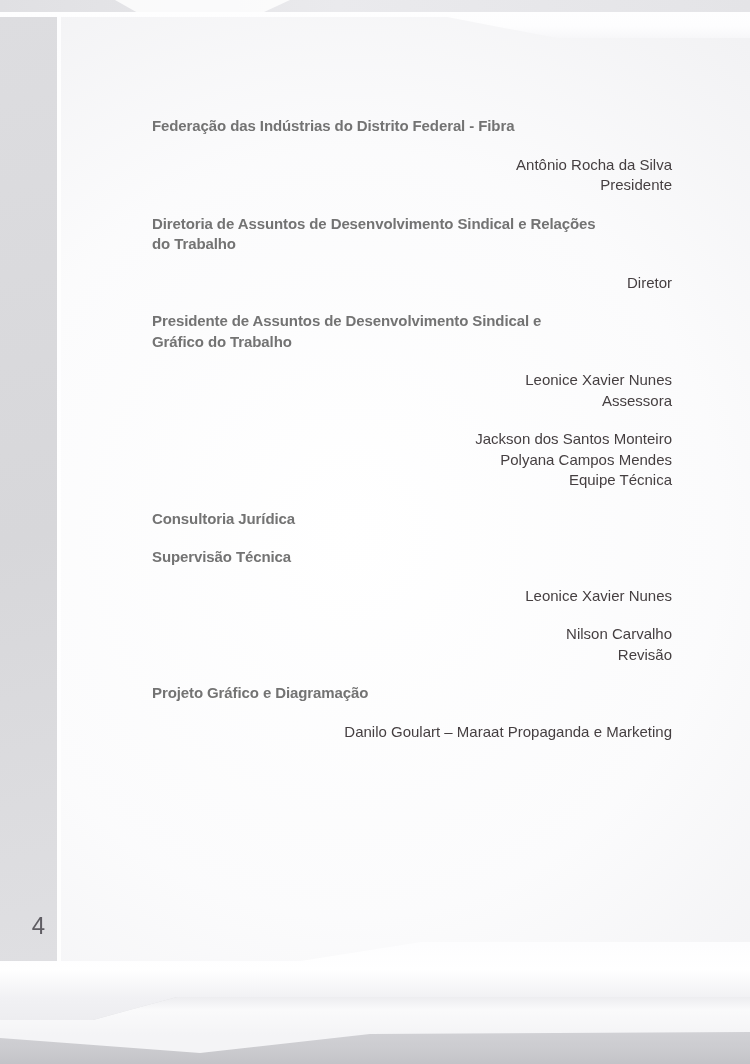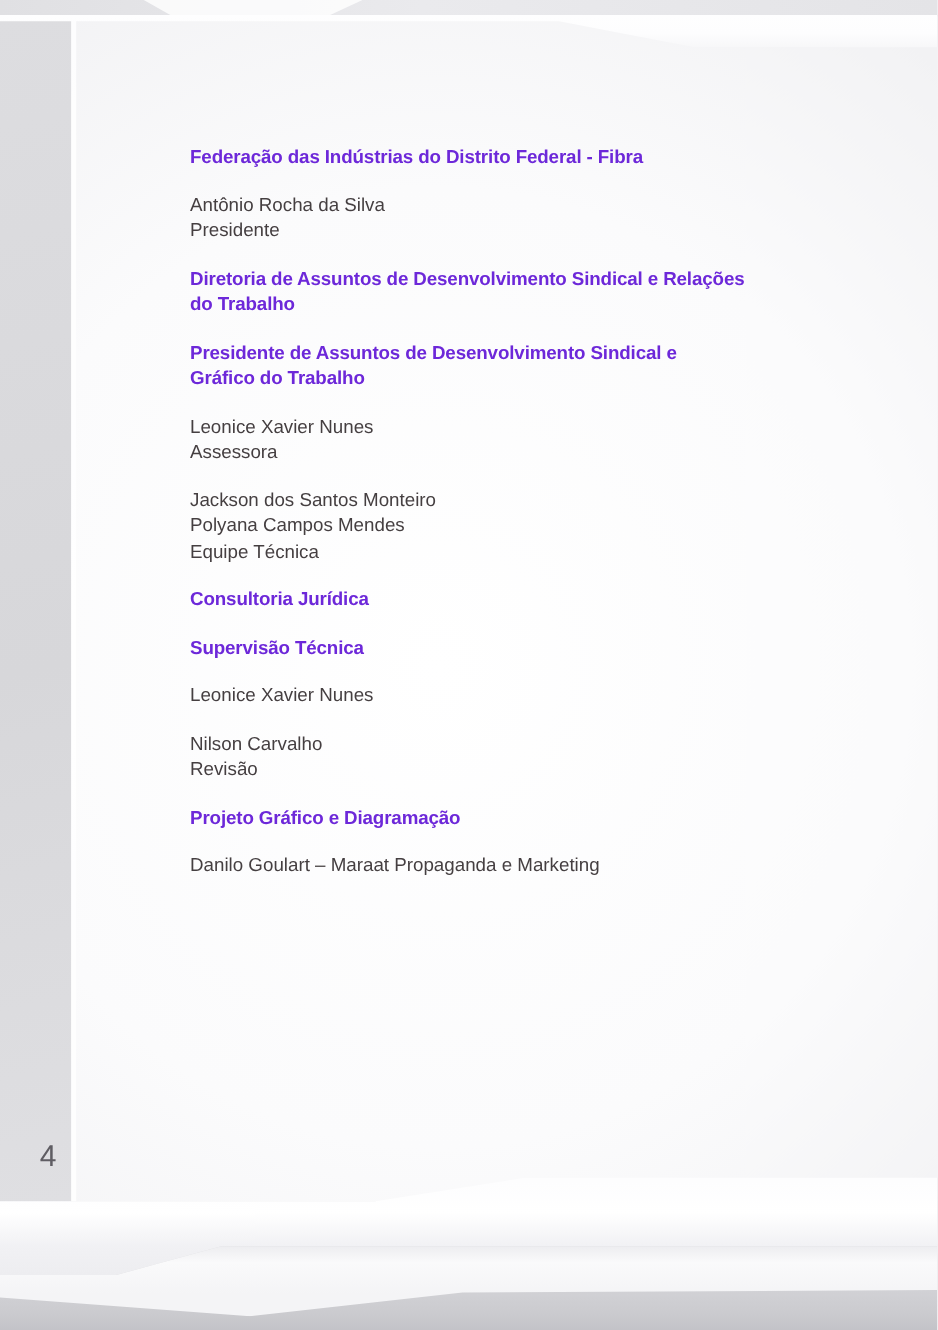--- a/index.html
+++ b/index.html
@@ -68,22 +68,22 @@
     text-align:center; font-size:24px; color:#5f5d63; z-index:3;
   }
 
   
   .credits {
     position:absolute; left:152px; top:116px; width:520px; z-index:3;
   }
   .block { margin-bottom:18px; }
   .block:last-child { margin-bottom:0; }
   .line { line-height:20.5px; font-size:15px; white-space:nowrap; }
-  .block.text .line { color:#453f41; font-weight:400; }
-  .block.heading .line { color:#6d28d9; font-weight:700; letter-spacing:-0.1px; }
+  .block.text .line { color:#453f41; font-weight:400;text-align:right; }
+  .block.heading .line { color:#737373; font-weight:700; letter-spacing:-0.1px; }
 </style>
 </head>
 <body>
 
 <div class="left-strip"></div>
 <div class="content-panel"></div>
 
 <div class="top-deco">
   <div class="top-strip"></div>
   <div class="top-strip-highlight"></div>
@@ -104,20 +104,21 @@
     </div>
     <div class="block text">
       <div class="line">Antônio Rocha da Silva</div>
       <div class="line">Presidente</div>
     </div>
     <div class="block heading">
       <div class="line">Diretoria de Assuntos de Desenvolvimento Sindical e Relações</div>
       <div class="line">do Trabalho</div>
     </div>
     <div class="block text">
+      <div class="line">Diretor</div>
     </div>
     <div class="block heading">
       <div class="line">Presidente de Assuntos de Desenvolvimento Sindical e</div>
       <div class="line">Gráfico do Trabalho</div>
     </div>
     <div class="block text">
       <div class="line">Leonice Xavier Nunes</div>
       <div class="line">Assessora</div>
     </div>
     <div class="block text">

